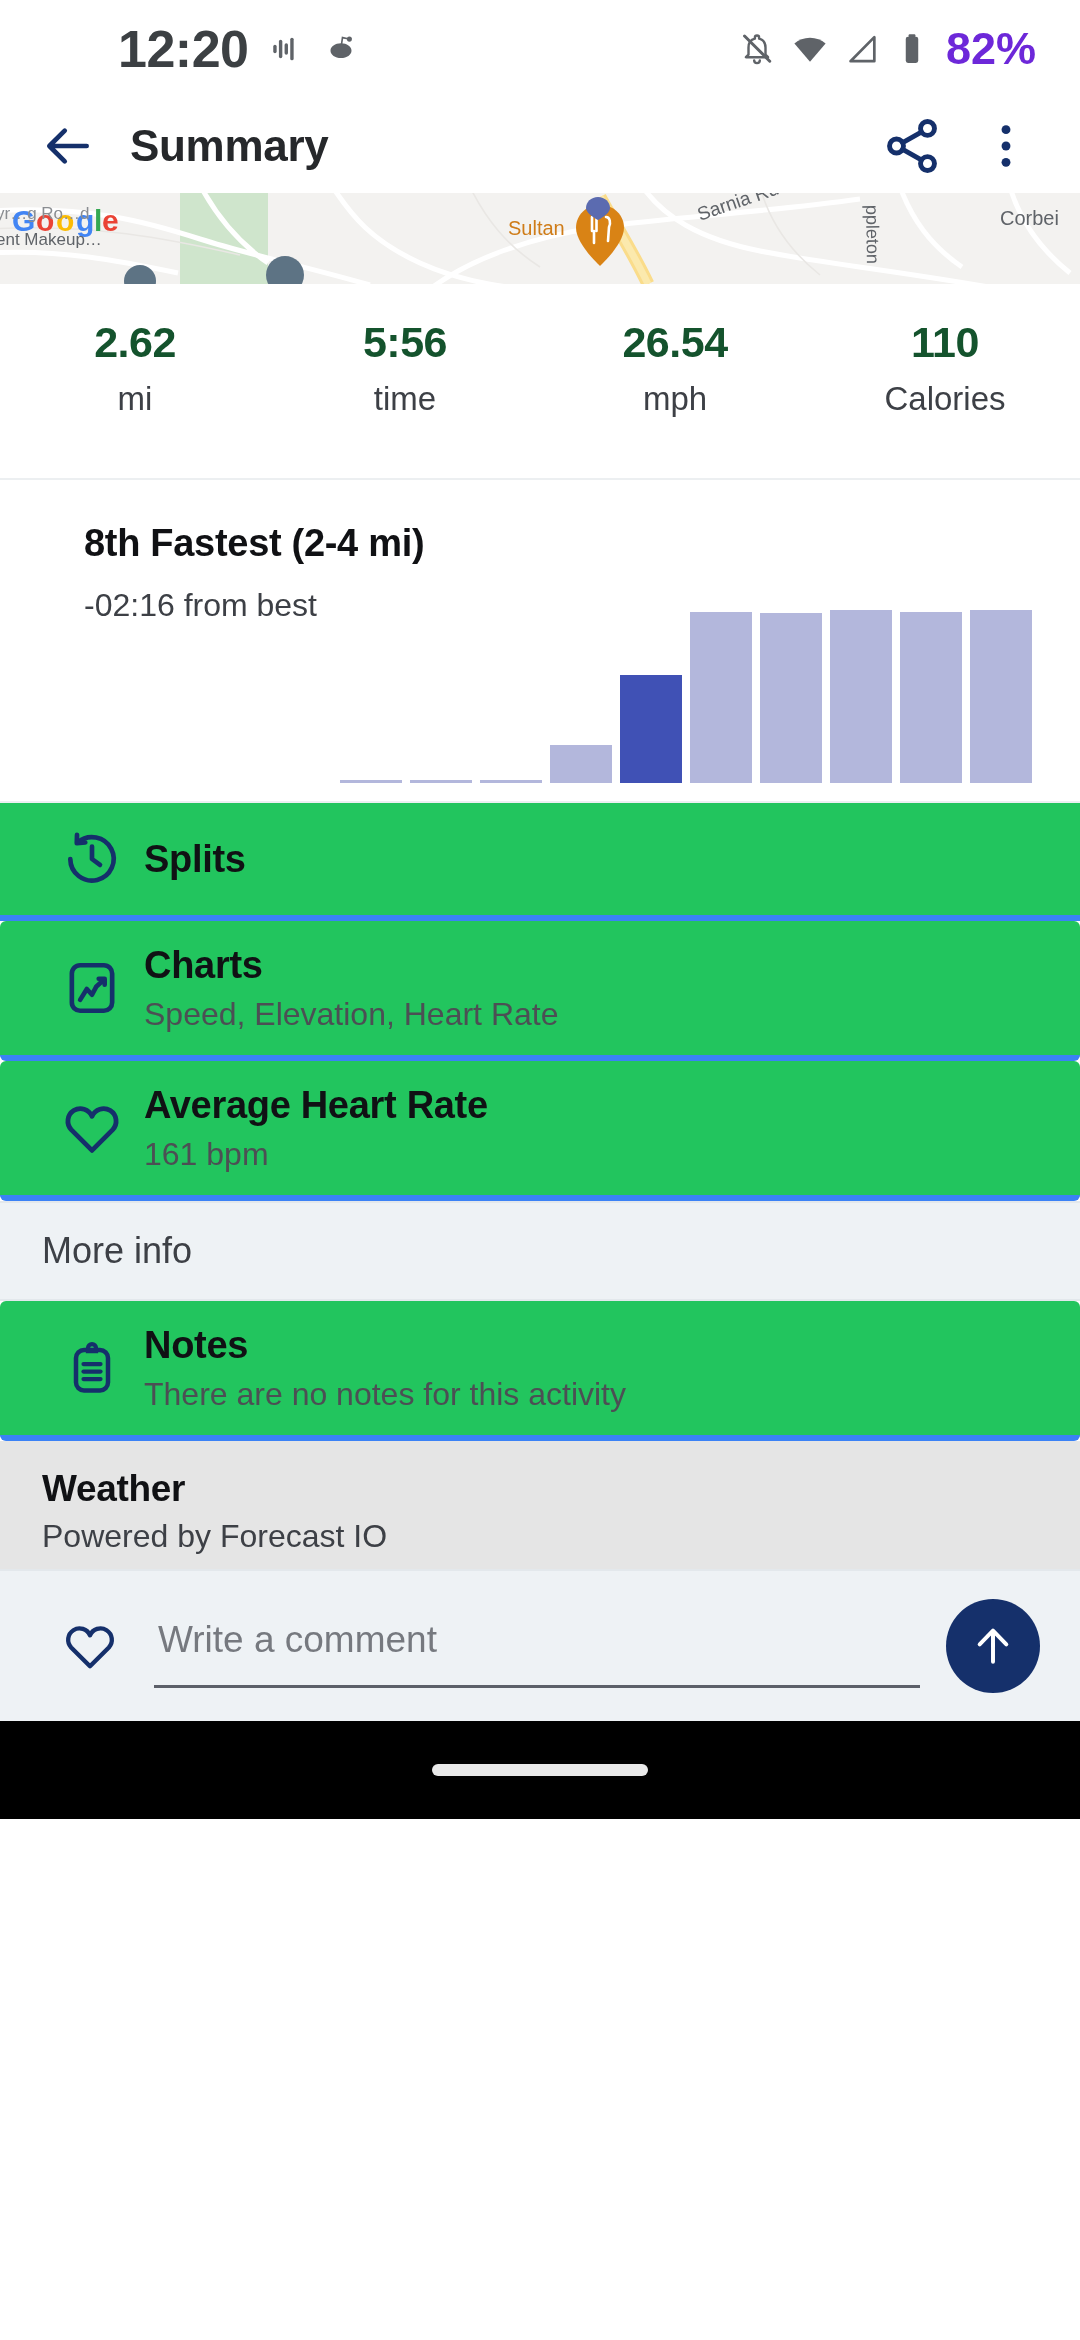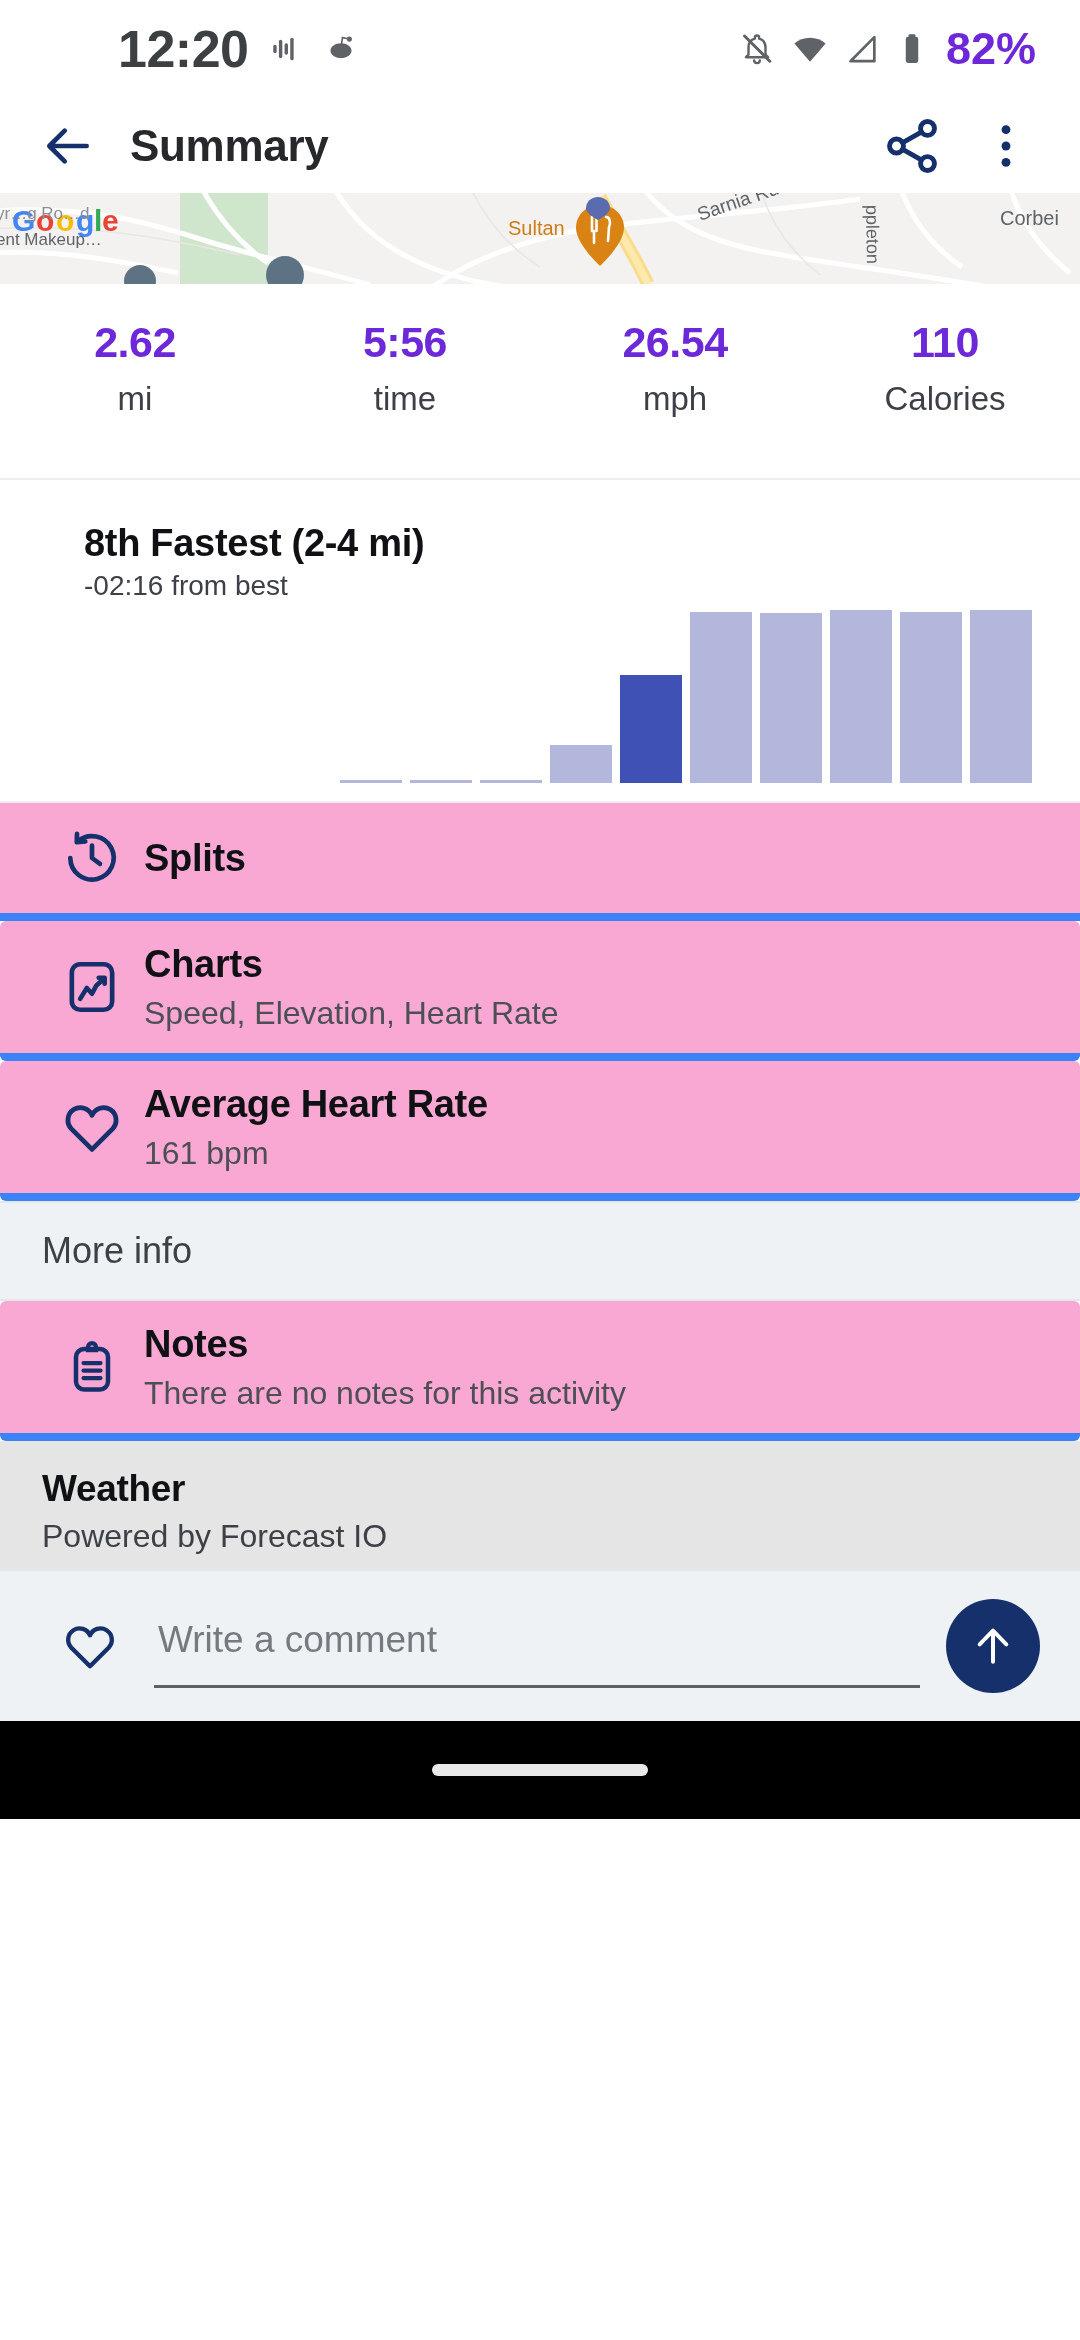--- a/index.html
+++ b/index.html
@@ -49,46 +49,46 @@
 
   
   .stats {
     flex:0 0 196px; height:196px;
     display:flex; align-items:flex-start;
     padding-top:34px;
     background:#ffffff;
     border-bottom:2px solid #eceff1;
   }
   .stat { flex:1 1 0; text-align:center; }
-  .stat-val { font-size:43px; font-weight:700; color:#6d28d9; letter-spacing:-0.5px; line-height:1.12; }
+  .stat-val { font-size:43px; font-weight:700; color:#14532d; letter-spacing:-0.5px; line-height:1.12; }
   .stat-lbl { font-size:33px; font-weight:400; color:#3d4046; margin-top:15px; line-height:1.1; }
 
   
   .prcard {
     flex:0 0 323px; height:323px;
     position:relative; background:#ffffff;
     border-bottom:2px solid #eceff1;
     padding:42px 0 0 84px;
   }
   .pr-title { font-size:38px; font-weight:700; color:#101114; letter-spacing:-0.3px; line-height:1.15; }
-  .pr-sub { font-size:28px; font-weight:400; color:#3d4046; margin-top:5px; line-height:1.1; }
+  .pr-sub { font-size:32px; font-weight:400; color:#3d4046; margin-top:22px; line-height:1.1; }
   .pr-chart {
     position:absolute; left:340px; right:48px; bottom:18px;
     height:180px;
     display:flex; align-items:flex-end; gap:8px;
   }
   .pr-bar { flex:1 1 0; border-radius:0; background:#b3b7dc; min-height:3px; }
   .pr-bar.hl { background:#4051b5; }
 
   
   .row {
     display:flex; align-items:center;
     padding:0 84px 0 40px;
-    background:#f9a8d4;
-    border-bottom:8px solid #3b82f6;
+    background:#22c55e;
+    border-bottom:6px solid #3b82f6;
     position:relative;
   }
   .row-ico { width:104px; flex:0 0 104px; display:flex; align-items:center; justify-content:center; }
   .row-txt { display:flex; flex-direction:column; justify-content:center; }
   .row-title { font-size:38px; font-weight:700; color:#101114; letter-spacing:-0.3px; line-height:1.18; }
   .row-sub { font-size:32px; font-weight:400; color:#4c4f54; margin-top:8px; line-height:1.15; }
   .row.one { height:118px; }
   .row.two { height:140px;border-radius:6px; }
 
   

